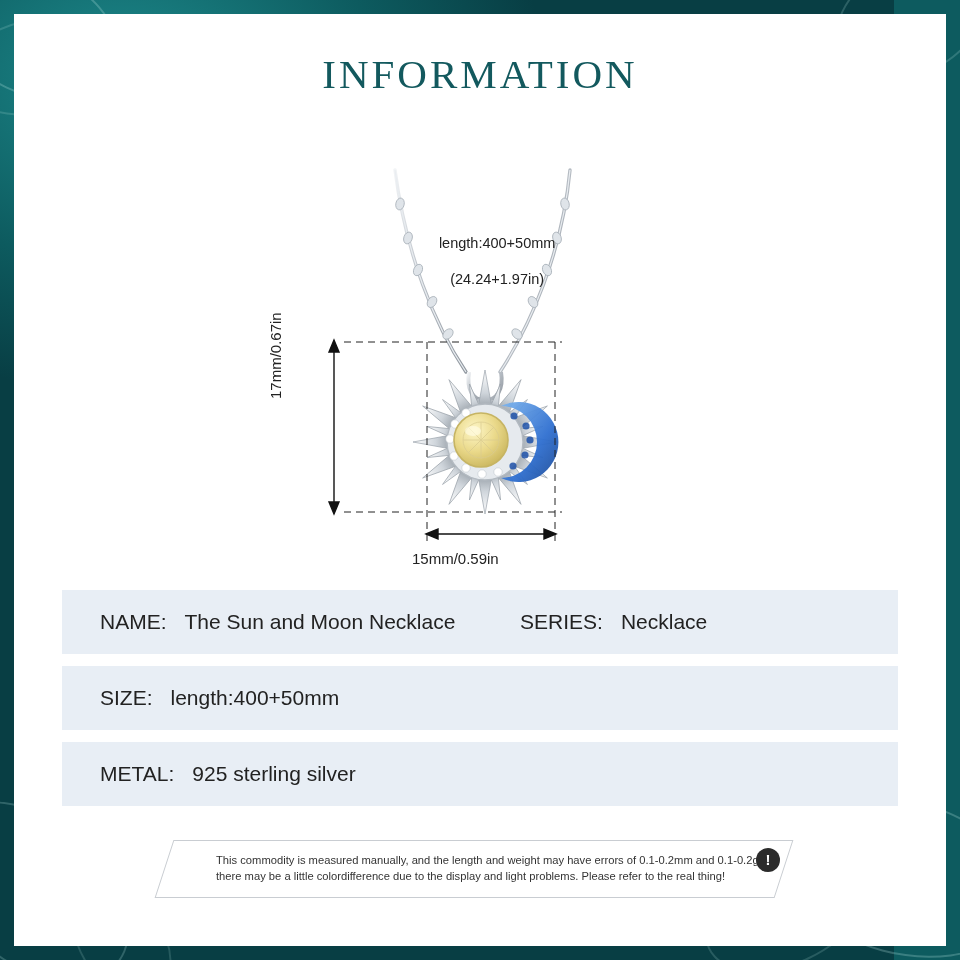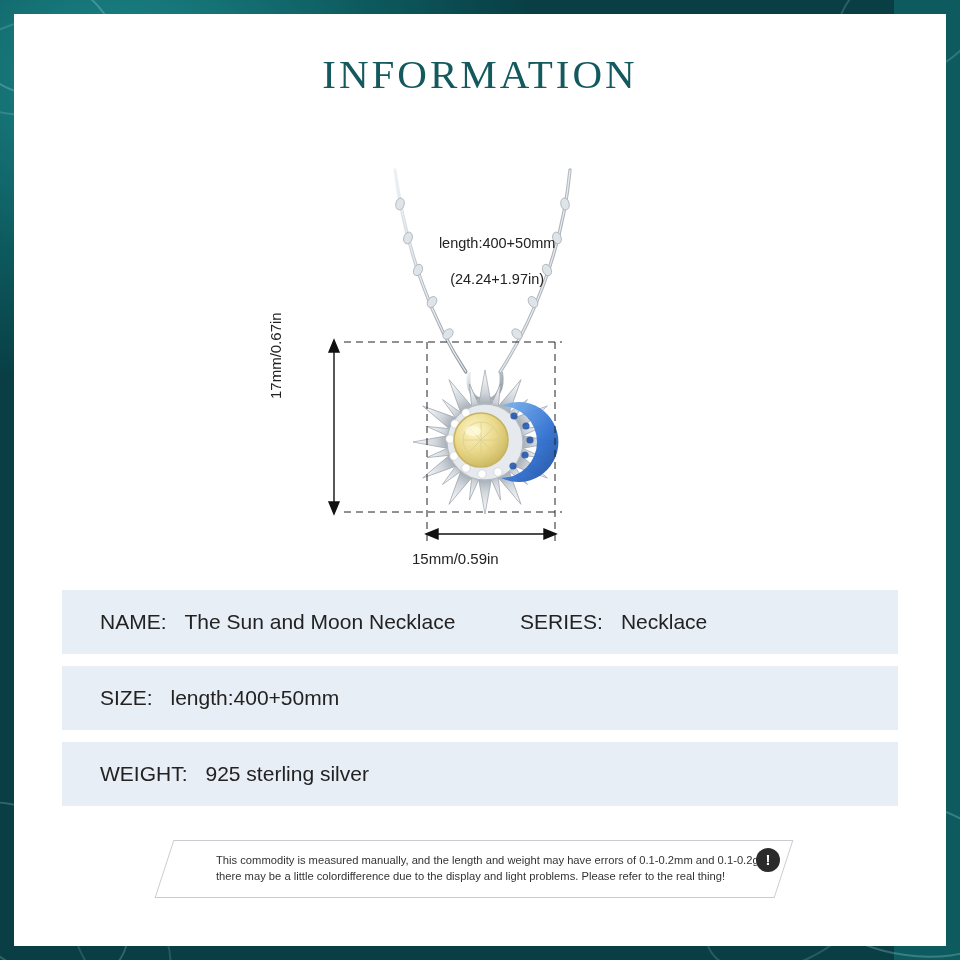--- a/index.html
+++ b/index.html
@@ -344,21 +344,21 @@
 
       <div class="spec-row">
         <div class="col col-left">
           <span class="k">SIZE:</span>
           <span class="v">length:400+50mm</span>
         </div>
       </div>
 
       <div class="spec-row">
         <div class="col col-left">
-          <span class="k">WEIGHT:</span>
+          <span class="k">METAL:</span>
           <span class="v">925 sterling silver</span>
         </div>
       </div>
     </div>
 
     <div class="note-wrap">
       <div class="note-ribbon"></div>
       <div class="note-text">
         <span>This commodity is measured manually, and the length and weight may have errors of 0.1-0.2mm and 0.1-0.2g;</span><br>
         <span>there may be a little colordifference due to the display and light problems. Please refer to the real thing!</span>

